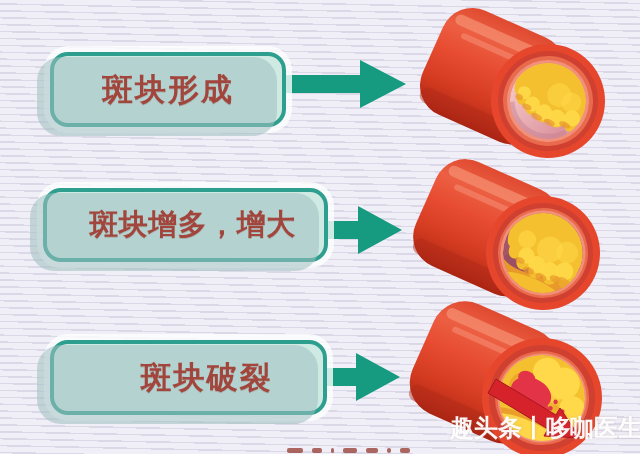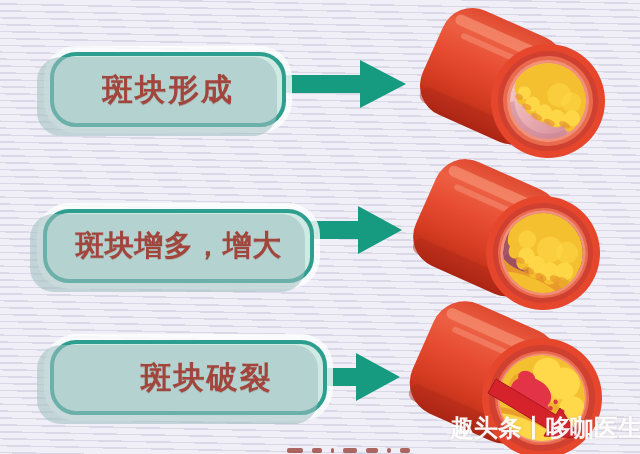--- a/index.html
+++ b/index.html
@@ -20,37 +20,37 @@
       var(--background-line, #c9c7da) 5.4px, var(--background-line, #c9c7da) 6.9px);
     opacity:.55;
     transform: rotate(1.2deg);
     z-index:0;
   }
   .stage-box {
     position:absolute; z-index:3;
     display:flex; align-items:center; justify-content:center;
     background: var(--box-fill, #cfe9e3);
     border: 4px solid var(--box-border, #2e9e8e);
-    border-radius: 26px;
+    border-radius: 18px;
     box-shadow: 0 0 0 6px rgba(252,254,254,.8);
   }
   .stage-box::before {
     content:""; position:absolute; left:-6px; top:-6px; right:-6px; bottom:-6px;
     transform: translate(-11px, 7px);
     border-radius: 24px;
     background: var(--box-shadow, #9fbfc0);
     opacity:.55; z-index:-1;
   }
   .stage-label {
     color: var(--box-text, #a2453c);
     font-weight: bold; font-size: 31px; letter-spacing: 2px;
     white-space: nowrap; text-shadow: 0 1px 0 rgba(120,40,30,.2);
   }
   #stage-box-1 { left:50px;  top:52px;  width:228px; height:67px; }
-  #stage-box-2 { left:43px;  top:209px; width:263px; height:66px; }
+  #stage-box-2 { left:43px;  top:188px; width:263px; height:66px;padding-left:14px; }
   #stage-box-2 .stage-label { font-size:29px; letter-spacing:0.5px; }
   #stage-box-3 { left:50px;  top:340px; width:233px; height:67px;padding-left:36px; }
   .flow-arrow { position:absolute; z-index:2; }
   .flow-arrow polygon { fill: var(--arrow, #169b80); }
   #flow-arrow-1 { left:282px; top:58px;  }
   #flow-arrow-2 { left:306px; top:204px; }
   #flow-arrow-3 { left:296px; top:351px; }
   .vessel { position:absolute; z-index:1; }
   #vessel-1 { left:396px; top:0px;   }
   #vessel-2 { left:398px; top:154px; }

